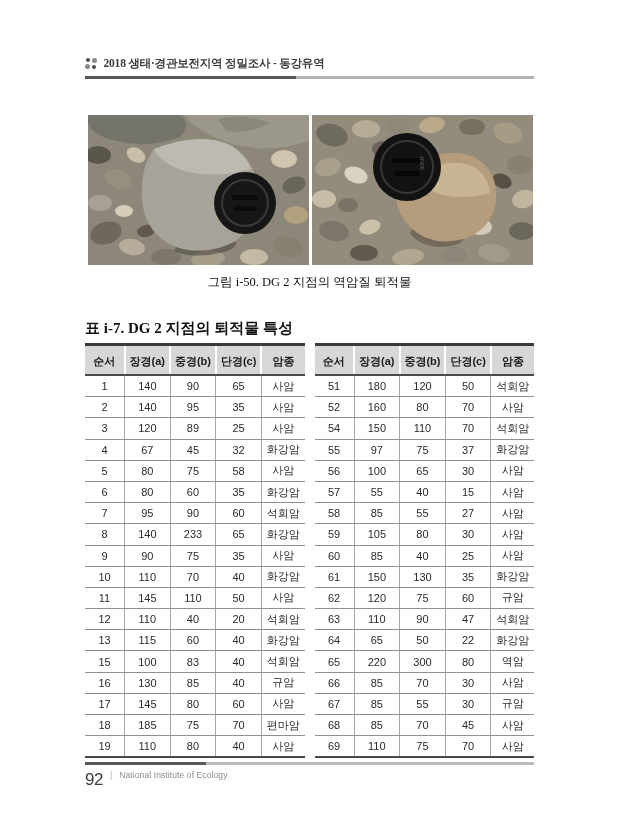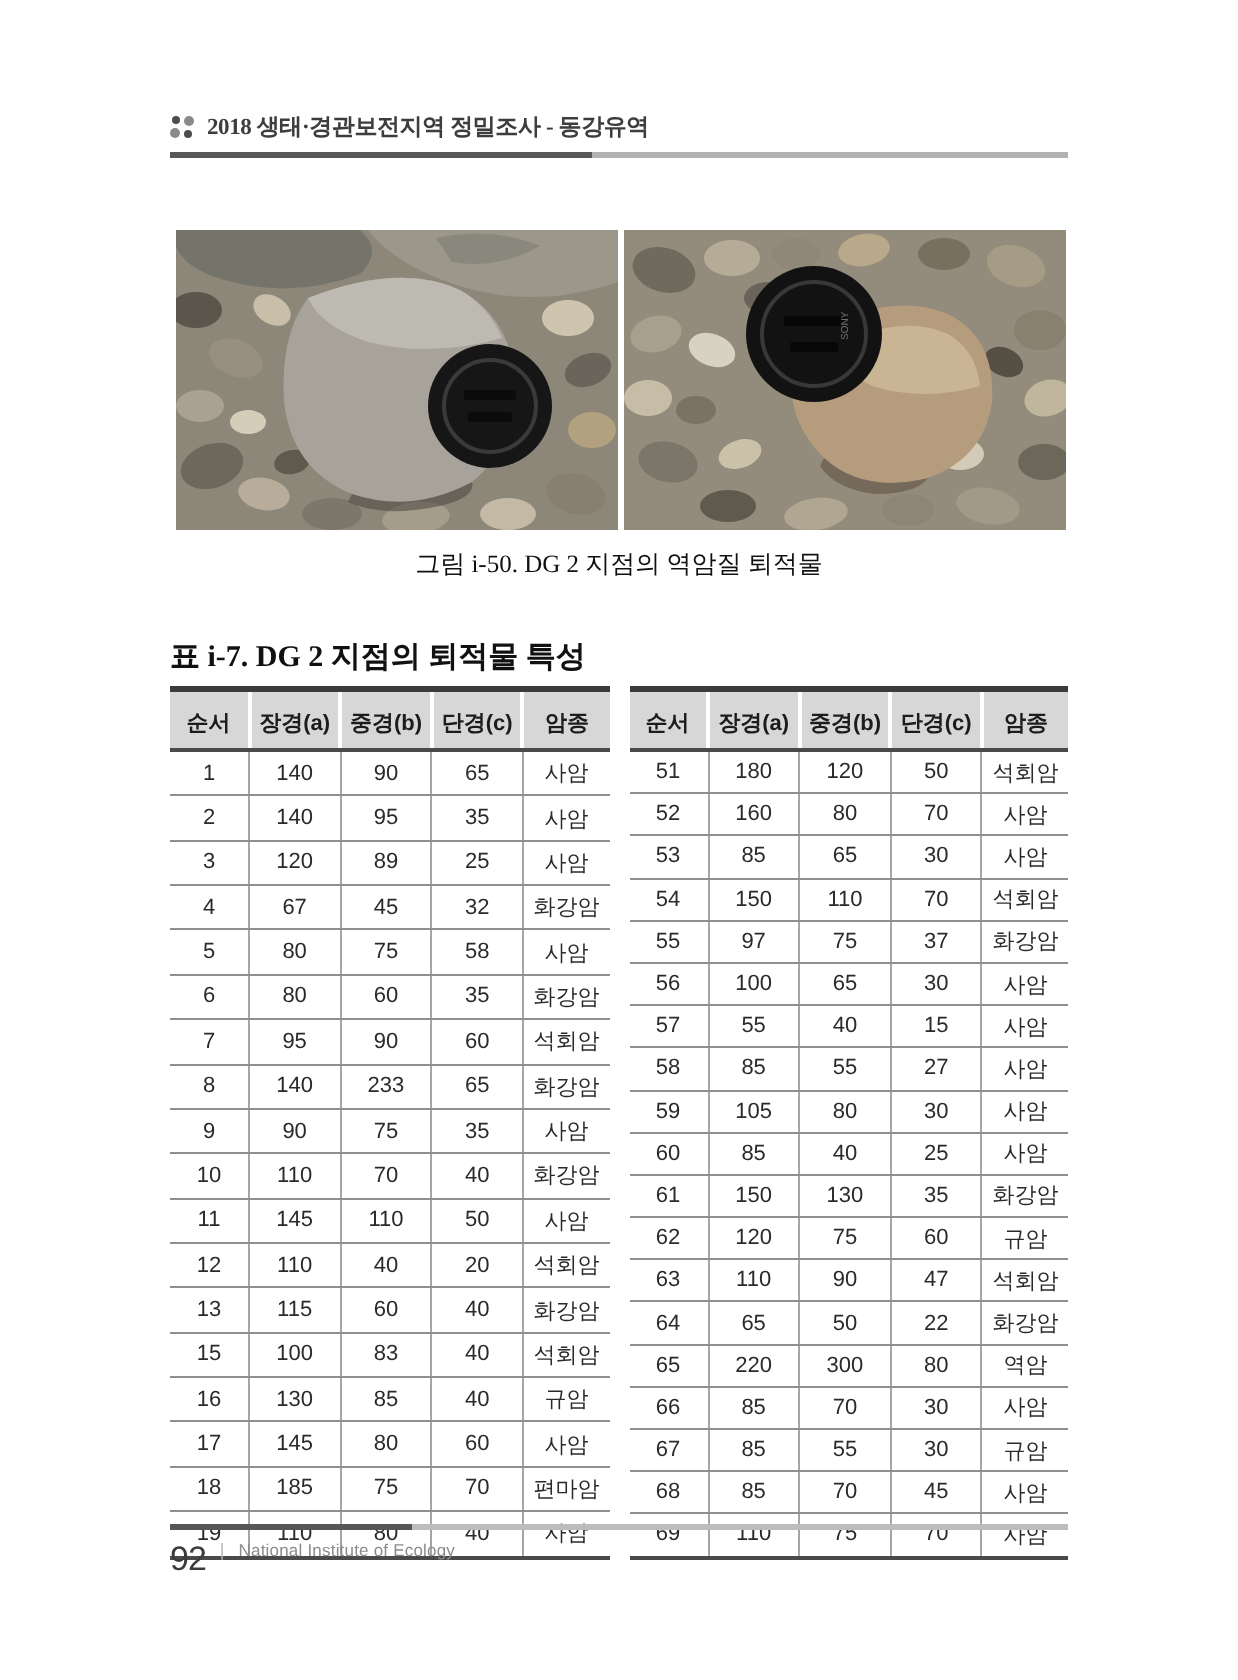--- a/index.html
+++ b/index.html
@@ -321,27 +321,20 @@
           <td>석회암</td>
         </tr>
         <tr>
           <td>52</td>
           <td>160</td>
           <td>80</td>
           <td>70</td>
           <td>사암</td>
         </tr>
         <tr>
-          <td>53</td>
-          <td>85</td>
-          <td>65</td>
-          <td>30</td>
-          <td>사암</td>
-        </tr>
-        <tr>
           <td>54</td>
           <td>150</td>
           <td>110</td>
           <td>70</td>
           <td>석회암</td>
         </tr>
         <tr>
           <td>55</td>
           <td>97</td>
           <td>75</td>

